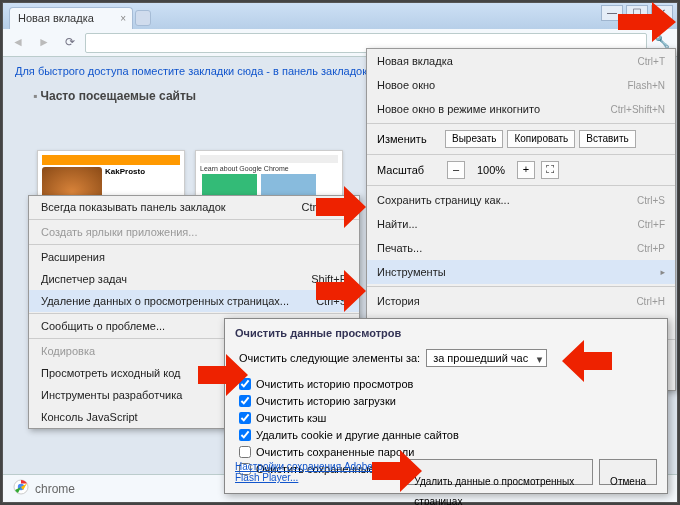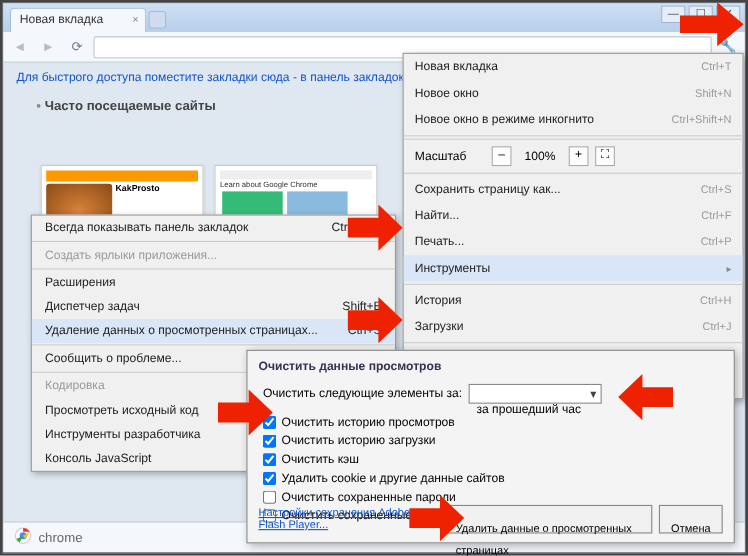--- a/index.html
+++ b/index.html
@@ -60,21 +60,21 @@
 .submenu .row{display:flex;justify-content:space-between;align-items:center;height:22px;padding:0 12px;color:#222;}
 .submenu .row.dim{color:#999;}
 .submenu .row.hl{background:#d9e6f7;}
 .submenu hr{border:none;border-top:1px solid #ccc;margin:1px 0;}
 
 
 .dialog{position:absolute;left:224px;top:318px;width:444px;height:176px;background:#f4f4f4;border:1px solid #888;box-shadow:2px 2px 8px rgba(0,0,0,.3);font-size:11px;z-index:6;}
 .dlgtitle{font-weight:bold;color:#335;padding:8px 10px 4px;}
 .dlgbody{padding:6px 14px;}
 .dlgline{display:flex;align-items:center;gap:6px;margin-bottom:8px;}
-.select{border:1px solid #888;background:#fff;height:18px;font-size:11px;padding:14px 18px 0 6px;position:relative;line-height:16px;}
+.select{border:1px solid #888;background:#fff;height:18px;font-size:11px;padding:0 18px 0 6px;position:relative;line-height:16px;}
 .select::after{content:"▾";position:absolute;right:4px;top:1px;color:#444;}
 .chk{display:flex;align-items:center;gap:5px;height:17px;}
 .chk input{width:12px;height:12px;}
 .dlgfoot{position:absolute;bottom:8px;left:10px;right:10px;display:flex;align-items:center;}
 .dlgfoot a{color:#1155cc;text-decoration:underline;font-size:10px;}
 .dlgfoot .sp{flex:1;}
 .dbtn{border:1px solid #888;background:#f0f0f0;height:22px;padding:12px 10px;font-size:10px;margin-left:6px;cursor:pointer;line-height:20px;}
 
 
 .arrow{position:absolute;z-index:20;pointer-events:none;}
@@ -145,27 +145,33 @@
   </div>
 </div>
 
 <div class="menu">
   <div class="row">
       <span>Новая вкладка</span>
       <span class="sc">Ctrl+T</span>
     </div>
   <div class="row">
       <span>Новое окно</span>
-      <span class="sc">Shift+N</span>
+      <span class="sc">Flash+N</span>
     </div>
   <div class="row">
       <span>Новое окно в режиме инкогнито</span>
       <span class="sc">Ctrl+Shift+N</span>
     </div>
   <hr>
+  <div class="editrow">
+    <span class="lbl">Изменить</span>
+    <span class="editbtn">Вырезать</span>
+    <span class="editbtn">Копировать</span>
+    <span class="editbtn">Вставить</span>
+  </div>
   <hr>
   <div class="zoomrow">
     <span class="lbl">Масштаб</span>
     <span class="miniBtn">–</span>
     <span class="zoomval">100%</span>
     <span class="miniBtn">+</span>
     <span class="miniBtn">⛶</span>
   </div>
   <hr>
   <div class="row">

